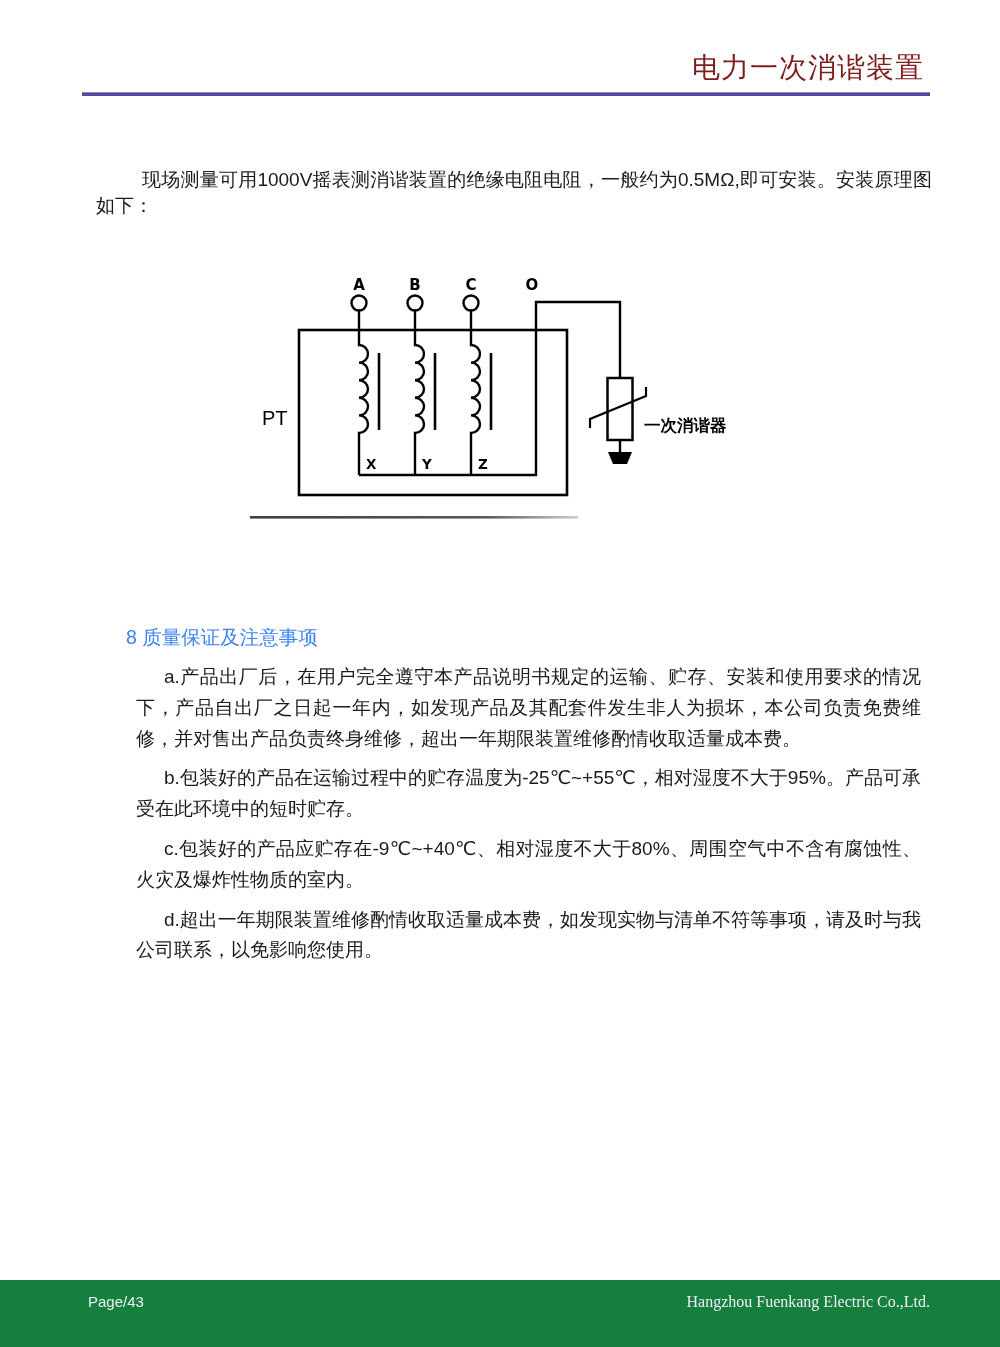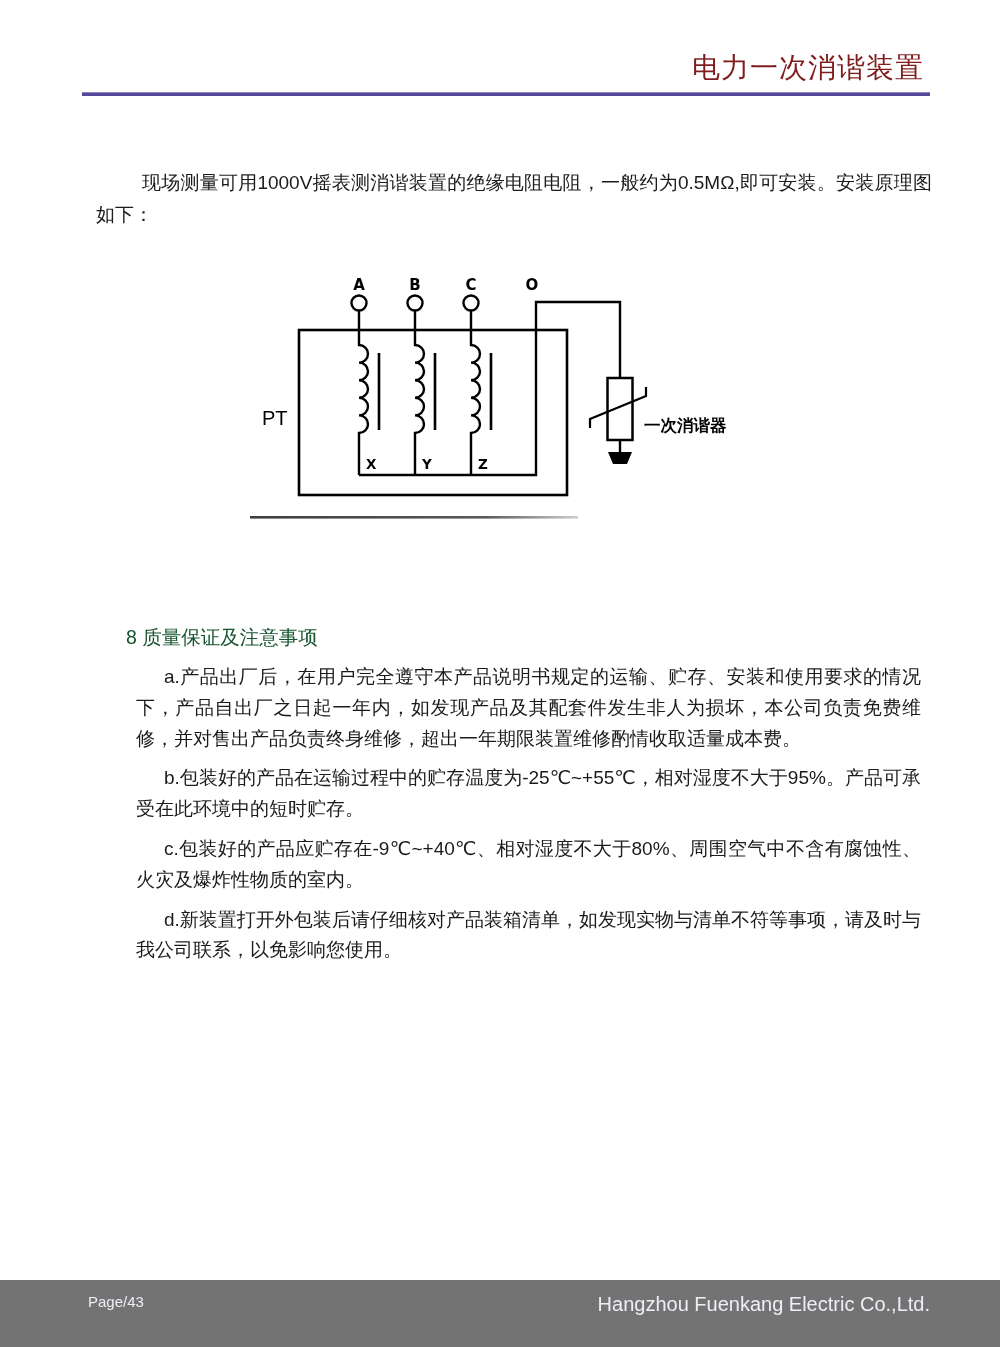--- a/index.html
+++ b/index.html
@@ -12,44 +12,44 @@
     position:absolute;top:52px;right:76px;
     font-size:28px;line-height:32px;color:#7f1d1d;letter-spacing:1px;
     white-space:nowrap;
   }
   .header-rule{
     position:absolute;left:82px;top:92px;width:848px;height:3px;
     background:#55479a;border-top:1px solid #8f87c2;
   }
   .intro{
     position:absolute;left:96px;top:148px;width:836px;
-    font-size:19px;line-height:32px;text-align:justify;text-indent:46px;
+    font-size:19px;line-height:26px;text-align:justify;text-indent:46px;
   }
   .diagram{
     position:absolute;left:240px;top:268px;width:500px;height:260px;
   }
   .diagram svg{display:block;}
   .section-heading{
     position:absolute;left:126px;top:624px;
-    font-size:19.5px;line-height:26px;font-weight:500;color:#14532d;
+    font-size:19.5px;line-height:26px;font-weight:500;color:#3b82f6;
     white-space:nowrap;
   }
   .section-body{
     position:absolute;left:127px;top:653px;width:803px;
     font-size:19px;line-height:30.8px;text-align:justify;
   }
   .section-body p{margin:9px;text-indent:28px;}
   .footer{
     position:absolute;left:0;top:1280px;width:1000px;height:67px;
-    background:#737373;box-sizing:border-box;
+    background:#15803d;box-sizing:border-box;
     display:flex;justify-content:space-between;align-items:flex-start;
     padding:13px 70px 0 88px;color:#efedf6;
   }
   .footer .page-no{font-size:15px;}
-  .footer .company{font-size:20px;}
+  .footer .company{font-size:16px;font-family:Liberation Serif, serif;}
   .wire{stroke:#000;stroke-width:2.4;fill:none;}
   .box{stroke:#000;stroke-width:2.6;fill:none;}
   .dlabel{font-family:"DejaVu Sans","Liberation Sans",sans-serif;font-weight:bold;fill:#000;}
 </style>
 </head>
 <body>
 
 <div class="header-title">电力一次消谐装置</div>
 <div class="header-rule"></div>
 
@@ -100,19 +100,19 @@
     <rect x="10" y="248" width="328" height="2.6" fill="url(#shadowGrad)"></rect>
   </svg>
 </div>
 
 <div class="section-heading">8  质量保证及注意事项</div>
 
 <div class="section-body">
   <p>a.产品出厂后，在用户完全遵守本产品说明书规定的运输、贮存、安装和使用要求的情况下，产品自出厂之日起一年内，如发现产品及其配套件发生非人为损坏，本公司负责免费维修，并对售出产品负责终身维修，超出一年期限装置维修酌情收取适量成本费。</p>
   <p>b.包装好的产品在运输过程中的贮存温度为-25℃~+55℃，相对湿度不大于95%。产品可承受在此环境中的短时贮存。</p>
   <p>c.包装好的产品应贮存在-9℃~+40℃、相对湿度不大于80%、周围空气中不含有腐蚀性、火灾及爆炸性物质的室内。</p>
-  <p>d.新装置打开外包装后请仔细核对产品装箱清单，如发现实物与清单不符等事项，请及时与我公司联系，以免影响您使用。</p>
+  <p>d.超出一年期限装置维修酌情收取适量成本费，如发现实物与清单不符等事项，请及时与我公司联系，以免影响您使用。</p>
 </div>
 
 <div class="footer">
   <span class="page-no">Page/43</span>
   <span class="company">Hangzhou Fuenkang Electric Co.,Ltd.</span>
 </div>
 
 </body></html>

